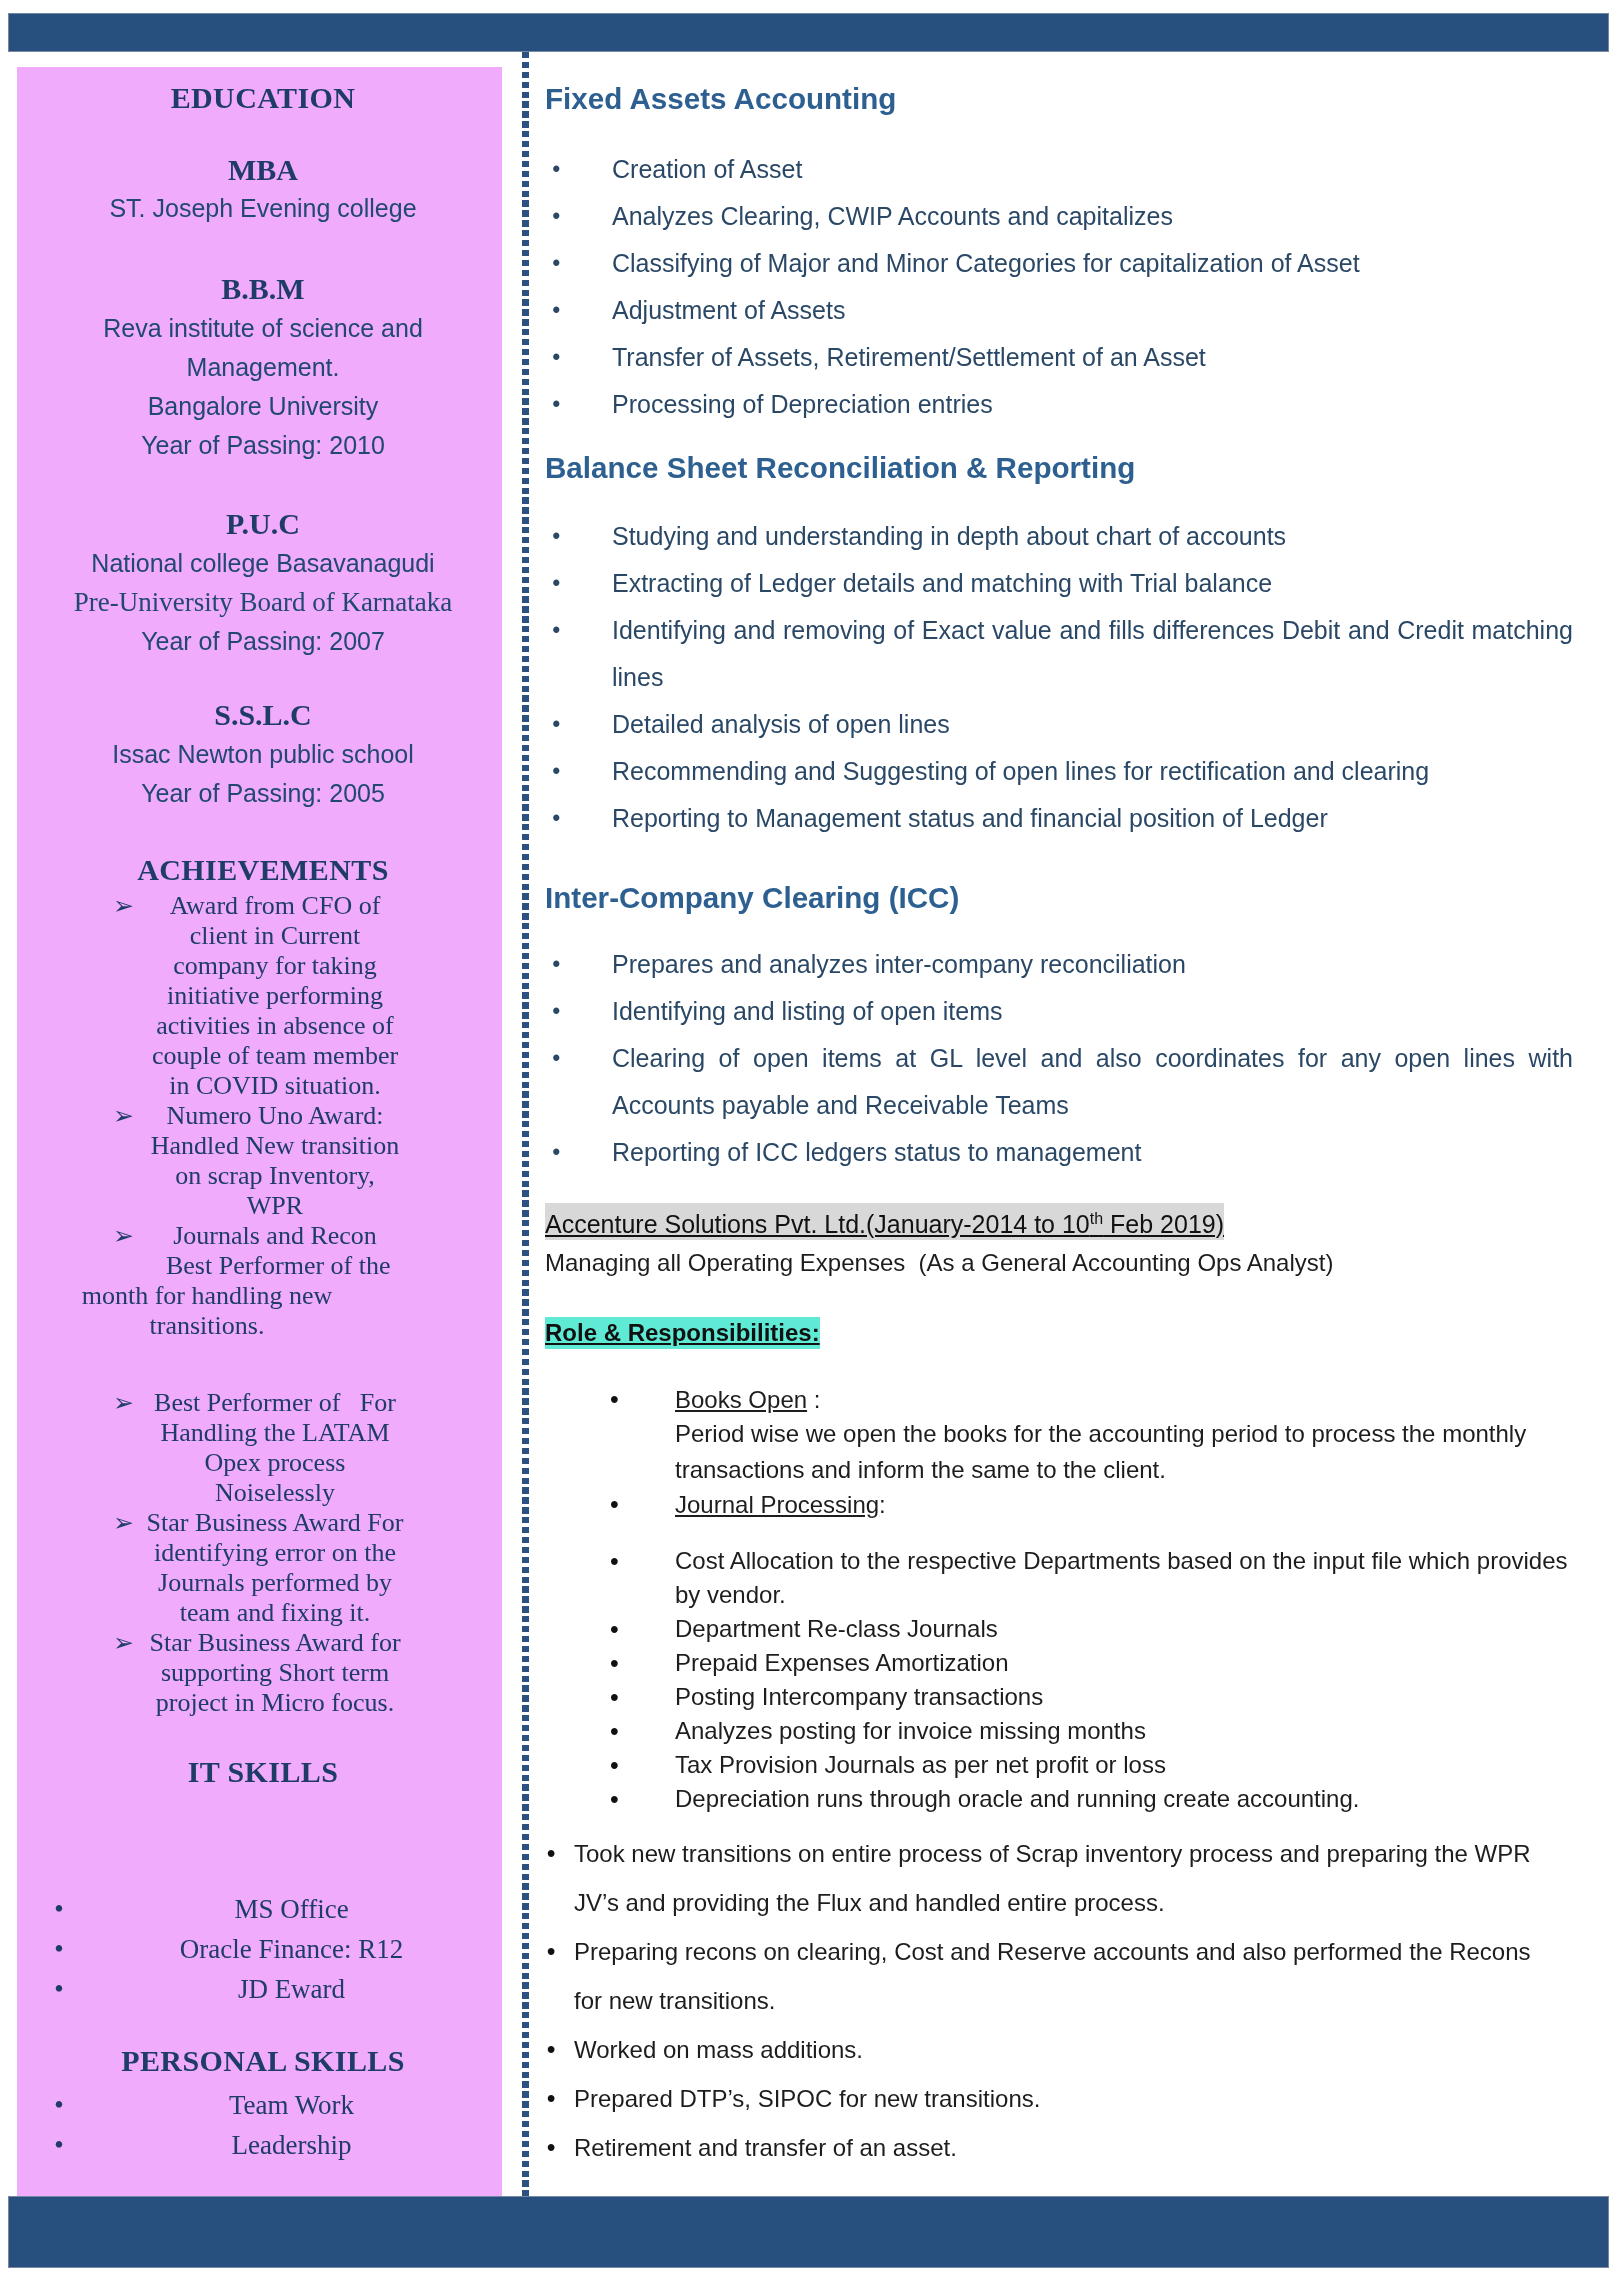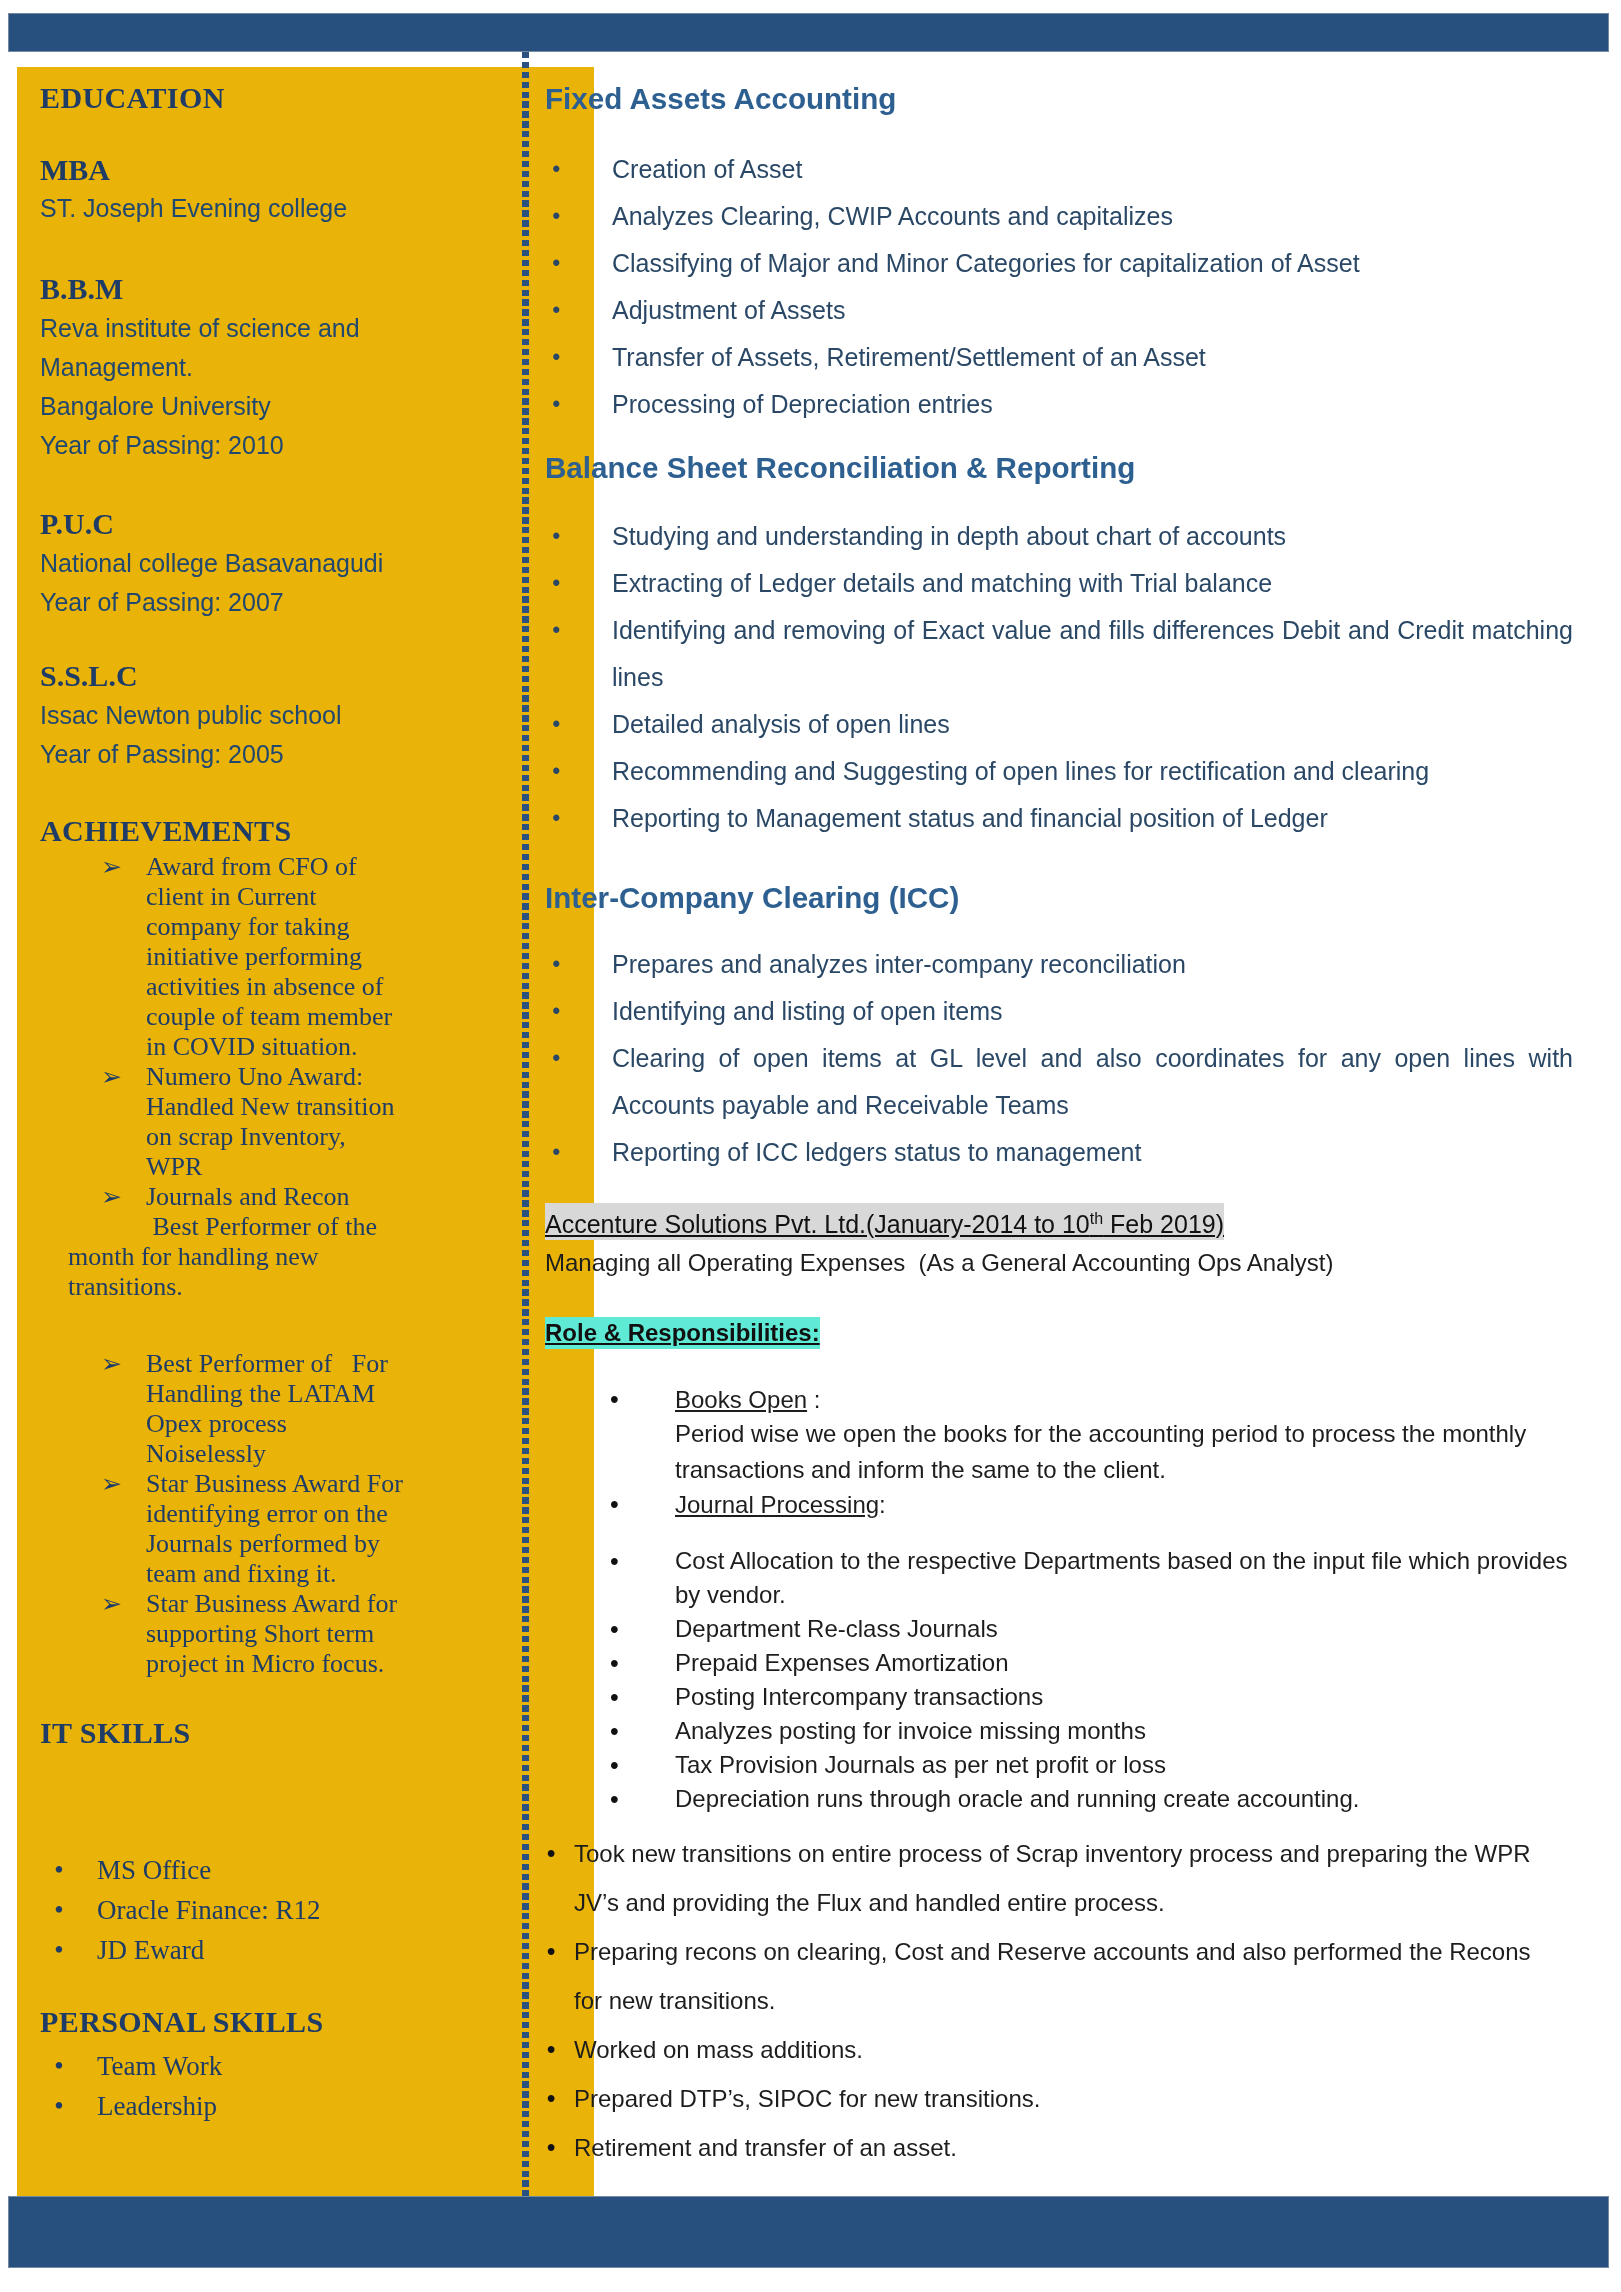--- a/index.html
+++ b/index.html
@@ -4,21 +4,21 @@
 <style>
   html,body{margin:0;padding:0;}
   body{width:1621px;height:2293px;background:#ffffff;font-family:"Liberation Sans",sans-serif;position:relative;overflow:hidden;}
   .page{position:absolute;inset:0;background:#fff;}
 
   
   .top-bar{position:absolute;left:8px;top:12.5px;width:1601px;height:39px;background:#27507f;border:1.8px solid #76889f;box-sizing:border-box;z-index:6;}
   .bottom-bar{position:absolute;left:8px;top:2196px;width:1601px;height:72px;background:#27507f;border:1.8px solid #76889f;box-sizing:border-box;z-index:6;}
 
   
-  .left-panel{position:absolute;left:17px;top:67px;width:577px;height:2135px;background:#eab308;overflow:hidden;z-index:1;}
+  .left-panel{position:absolute;left:17px;top:67px;width:485px;height:2135px;background:#f0abfc;overflow:hidden;z-index:1;text-align:center;}
   .lp-inner{padding:12.5px 16px 0 23px;}
   .lp-heading{font-family:"Liberation Serif",serif;font-weight:700;font-size:30px;line-height:36px;color:#1e3c66;margin:0;letter-spacing:0.4px;}
   .degree{font-family:"Liberation Serif",serif;font-weight:700;font-size:30px;line-height:36px;color:#1e3c66;margin:0;}
   .edu-line{font-size:25px;line-height:39px;color:#21486f;}
   .serif-line{font-family:"Liberation Serif",serif;font-size:27px;}
   .mt-entry1{margin-top:36px;}
   .mt-entry2{margin-top:43px;}
   .mt-entry3{margin-top:41px;}
   .mt-entry4{margin-top:36px;}
   .edu-lines{margin-top:1.8px;}
@@ -97,20 +97,21 @@
           <div class="edu-line">Management.</div>
           <div class="edu-line">Bangalore University</div>
           <div class="edu-line">Year of Passing: 2010</div>
         </div>
       </section>
 
       <section>
         <h2 class="degree mt-entry3">P.U.C</h2>
         <div class="edu-lines">
           <div class="edu-line">National college Basavanagudi</div>
+          <div class="edu-line serif-line">Pre-University Board of Karnataka</div>
           <div class="edu-line">Year of Passing: 2007</div>
         </div>
       </section>
 
       <section>
         <h2 class="degree mt-entry4">S.S.L.C</h2>
         <div class="edu-lines">
           <div class="edu-line">Issac Newton public school</div>
           <div class="edu-line">Year of Passing: 2005</div>
         </div>

